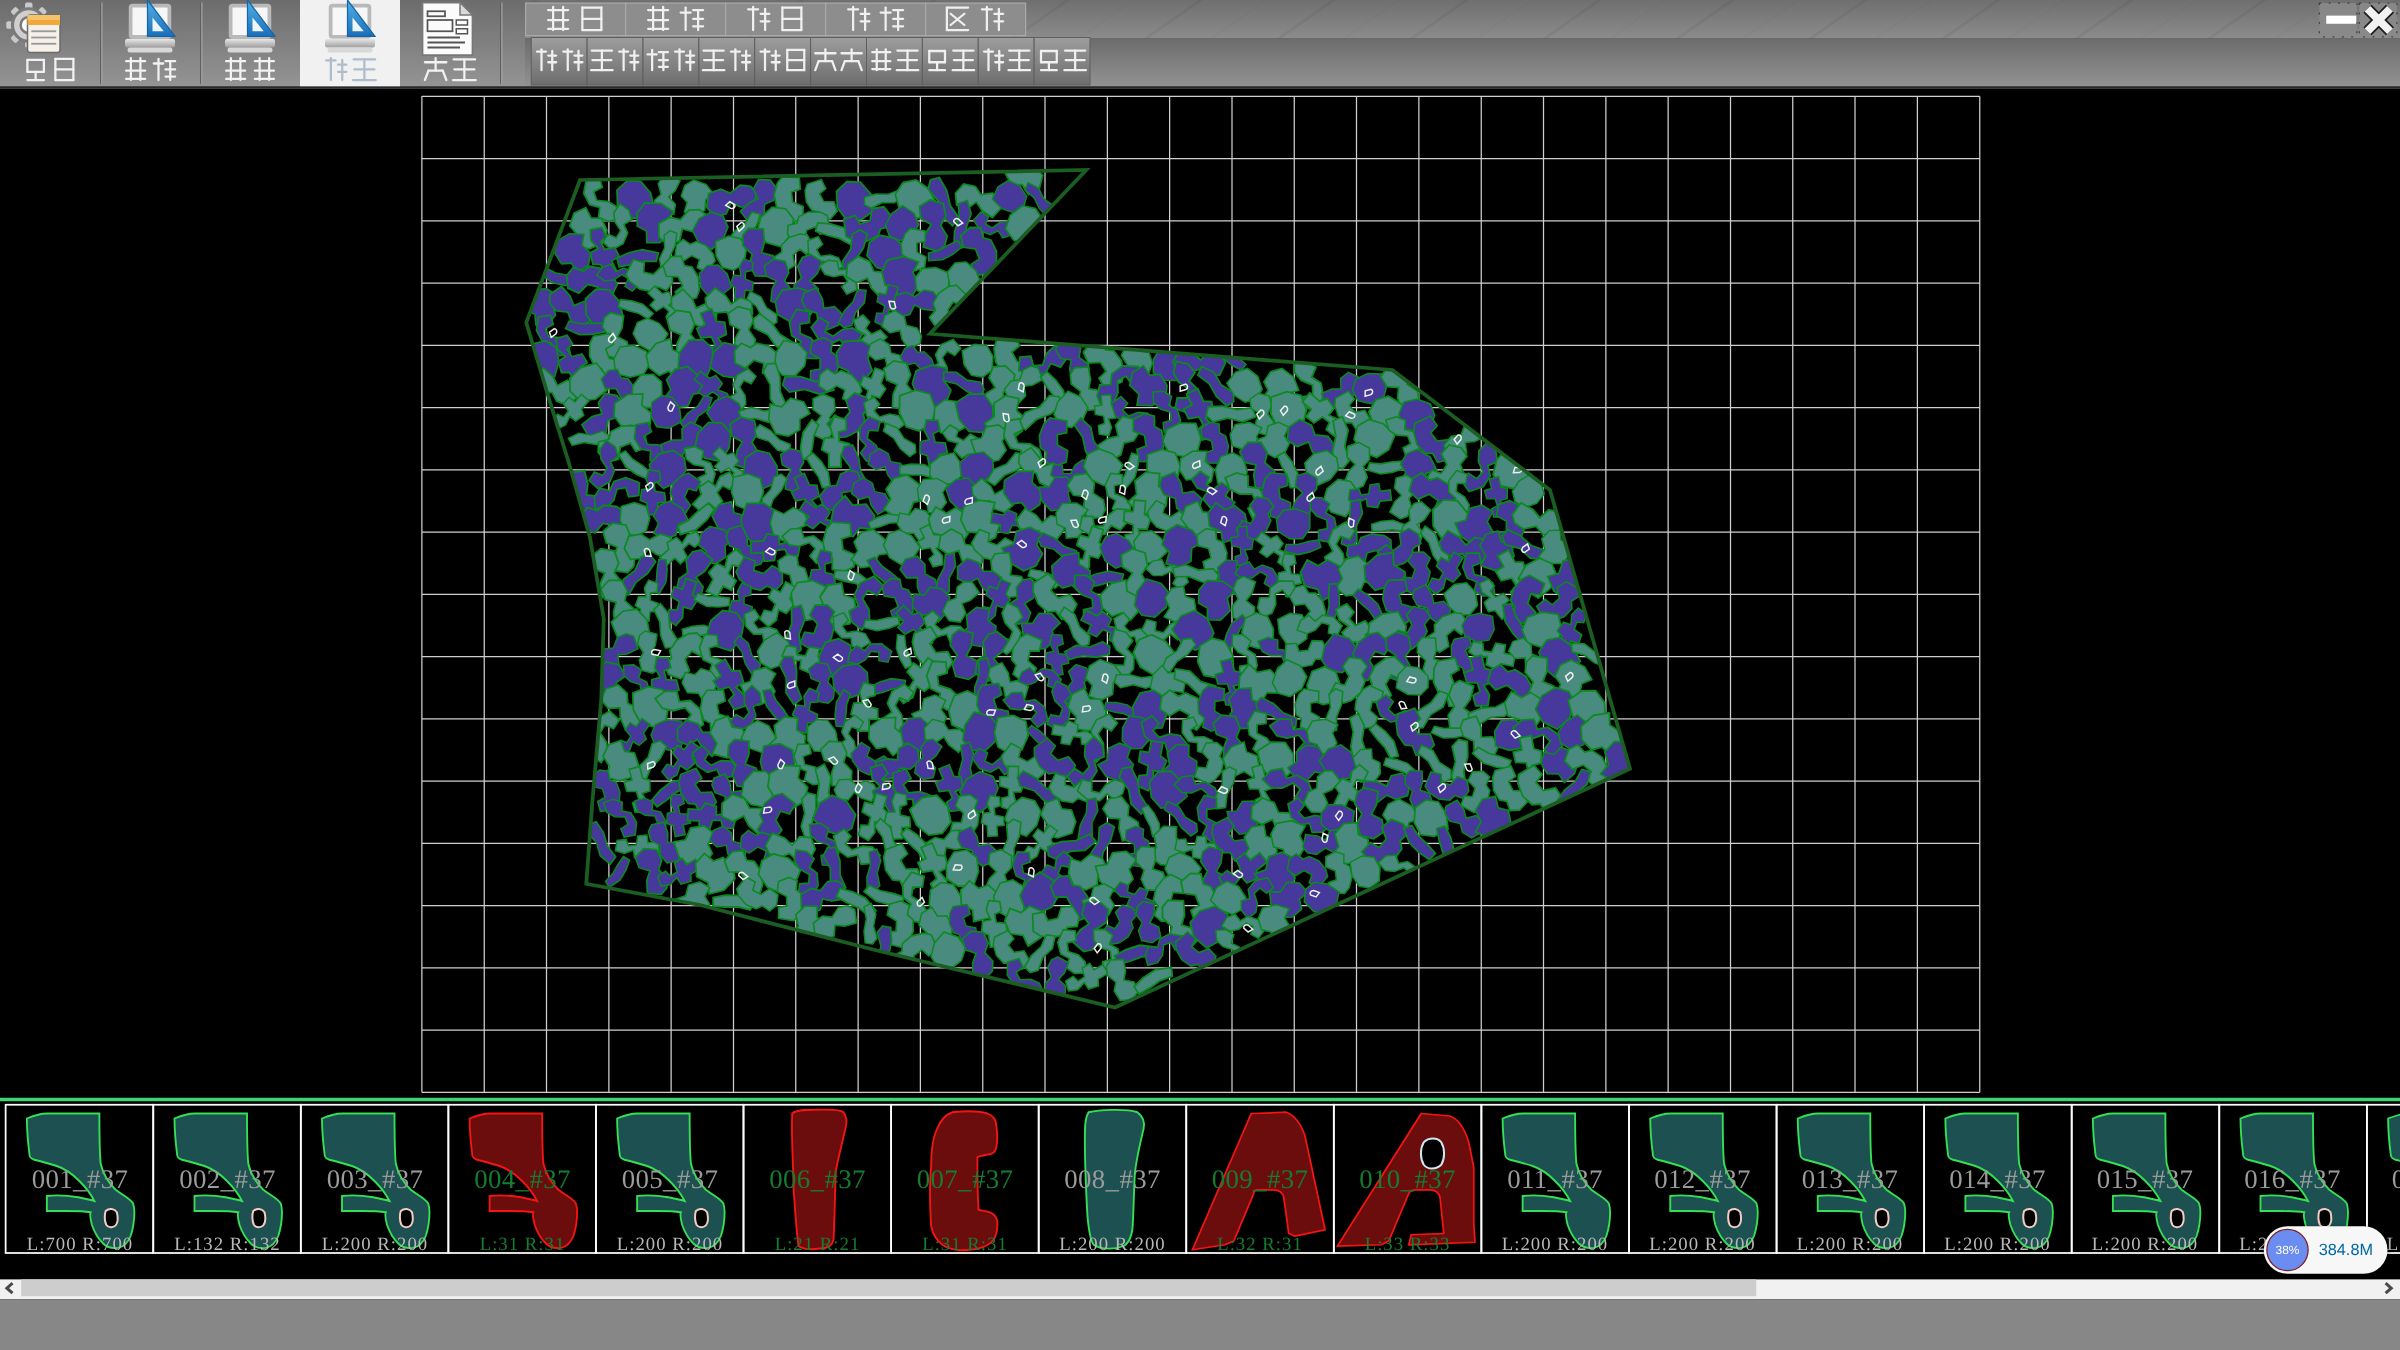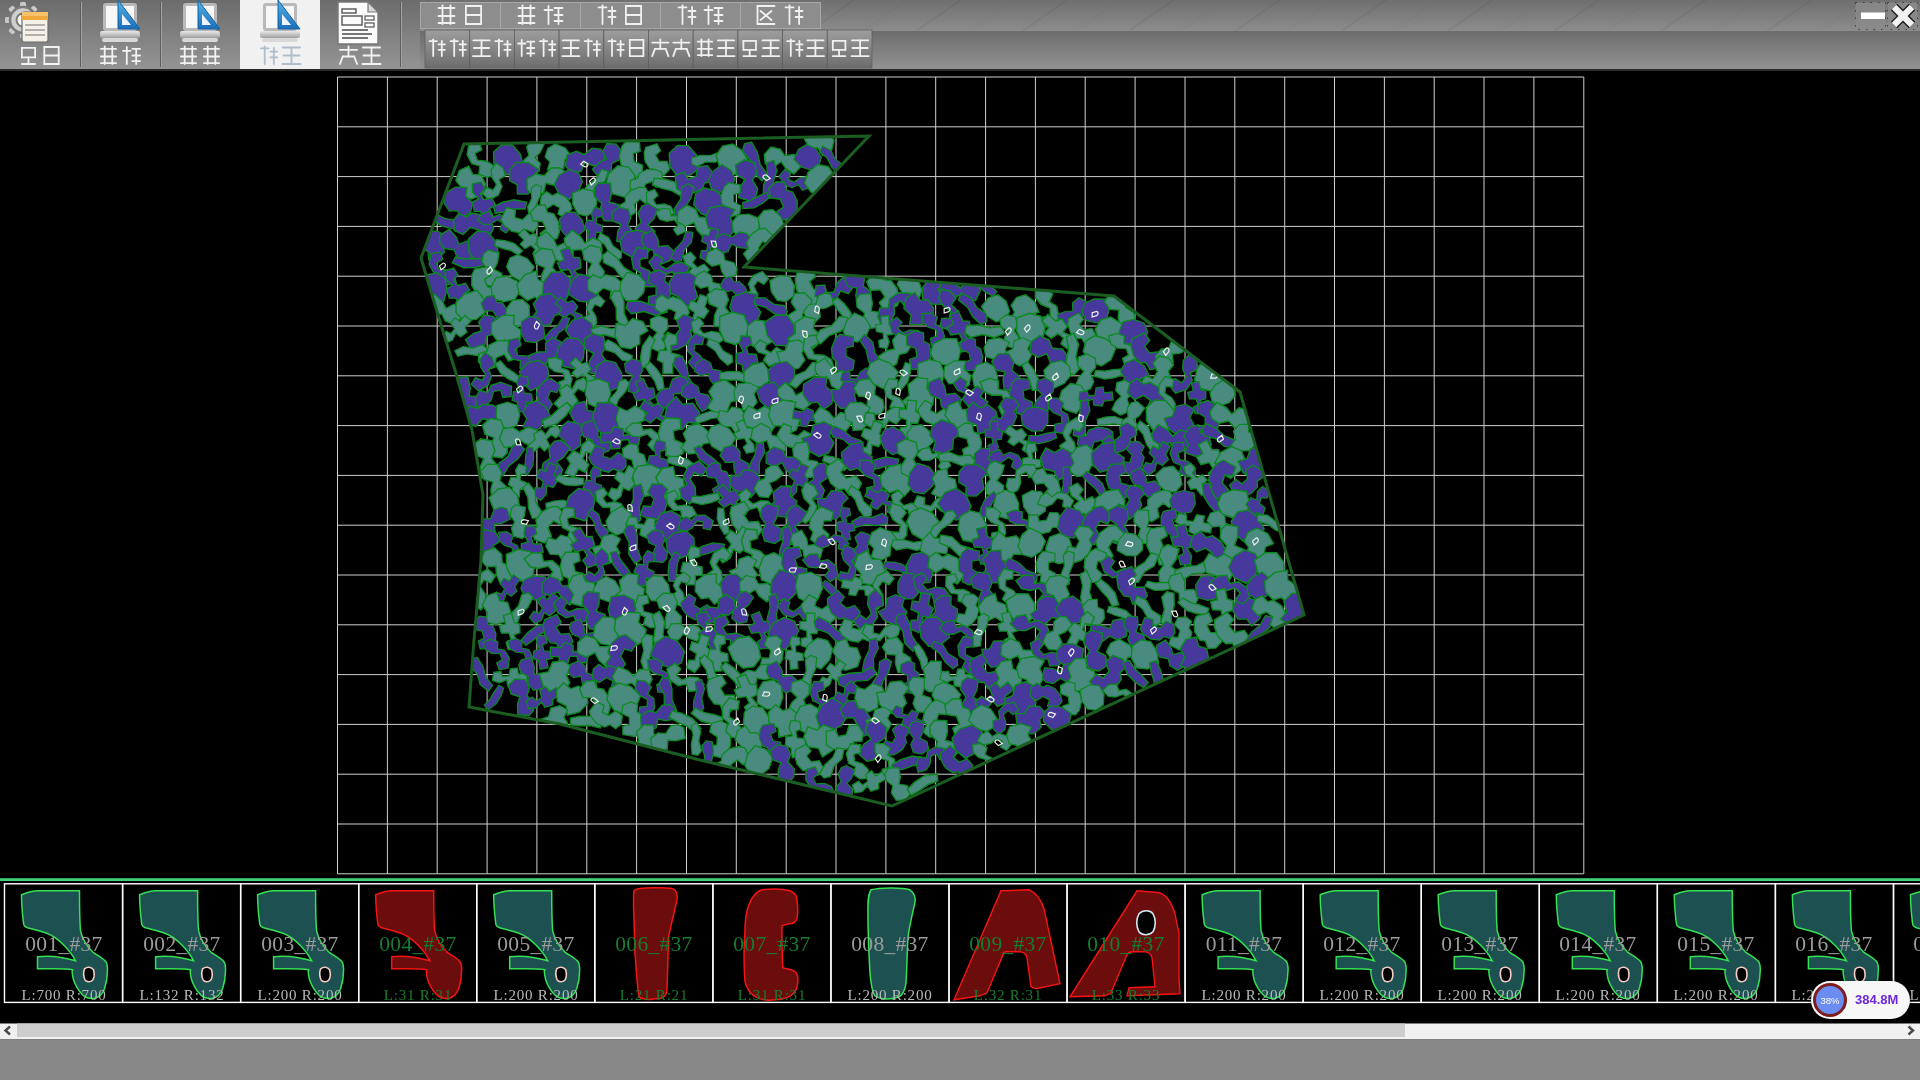--- a/index.html
+++ b/index.html
@@ -1,23 +1,23 @@
 <!DOCTYPE html>
 <html><head><meta charset="utf-8">
 <style>
 html,body{margin:0;padding:0;width:1920px;height:1080px;background:#000;overflow:hidden;
 font-family:"Liberation Sans",sans-serif;}
 #root{position:absolute;inset:0;width:1580px;height:1080px;}
 svg{position:absolute;left:0;top:0;}
 .pill{position:absolute;left:1811px;top:981px;width:99px;height:38px;background:#f7f7f7;
 border-radius:19px;box-shadow:0 1px 4px rgba(0,0,0,.45);}
 .pill .circ{position:absolute;left:2px;top:2px;width:34px;height:34px;border-radius:50%;
-background:#6b8cf0;border:3px solid #7f1d1d;box-sizing:border-box;color:#fff;font-size:9.5px;
+background:#6b8cf0;border:1px solid #7f1d1d;box-sizing:border-box;color:#fff;font-size:9.5px;
 display:flex;align-items:center;justify-content:center;}
-.pill .mem{position:absolute;left:44px;top:0;height:38px;line-height:38px;color:#6d28d9;font-size:13px;font-weight:bold;}
+.pill .mem{position:absolute;left:44px;top:0;height:38px;line-height:38px;color:#0369a1;font-size:13px;}
 </style></head>
 <body>
 <div id="root">
 <svg width="1920" height="1080" viewBox="0 0 1920 1080">
 <defs>
 <linearGradient id="gTop" x1="0" y1="0" x2="0" y2="1">
 <stop offset="0" stop-color="#6f6f6f"></stop>
           <stop offset="1" stop-color="#8c8c8c"></stop>
         </linearGradient>
 <linearGradient id="gBot" x1="0" y1="0" x2="0" y2="1">

